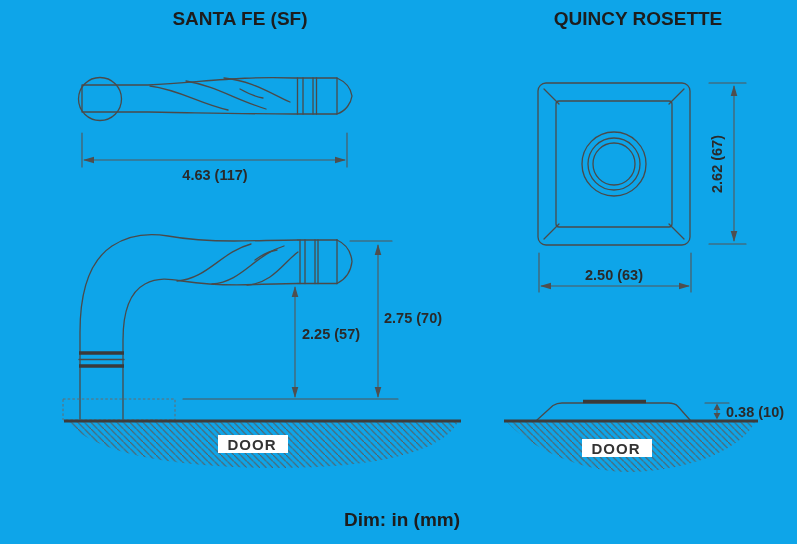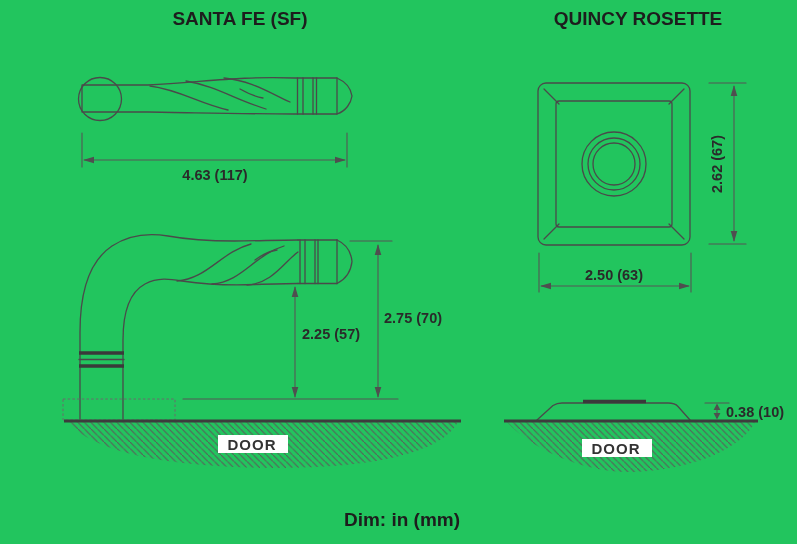--- a/index.html
+++ b/index.html
@@ -1,16 +1,16 @@
 <!DOCTYPE html>
 <html><head>
 <meta charset="utf-8">
 <style>
   html,body{margin:0;padding:0;background:#ffffff;}
-  .canvas{position:relative;width:797px;height:544px;background:#22c55e;overflow:hidden;
+  .canvas{position:relative;width:797px;height:544px;background:#0ea5e9;overflow:hidden;
           font-family:"Liberation Sans",sans-serif;}
   svg{display:block;}
   .ln{fill:none;stroke:#4a4a4a;stroke-width:1.3;stroke-linejoin:round;stroke-linecap:round;}
   .ln-thin{fill:none;stroke:#555555;stroke-width:1.1;stroke-linecap:round;}
   .door-ln{fill:none;stroke:#3c3c3c;stroke-width:2.8;stroke-linecap:butt;}
   .dash{fill:none;stroke:#6a6a6a;stroke-width:1;stroke-dasharray:2.5 2.2;}
   .dim-ln{fill:none;stroke:#565656;stroke-width:1.1;}
   .band{fill:none;stroke:#3a3a3a;stroke-width:3.4;stroke-linecap:butt;}
   .title-txt{font:700 19px "Liberation Sans",sans-serif;fill:#1d1d1d;}
   .dim-txt{font:700 14.5px "Liberation Sans",sans-serif;fill:#2a2a2a;}

